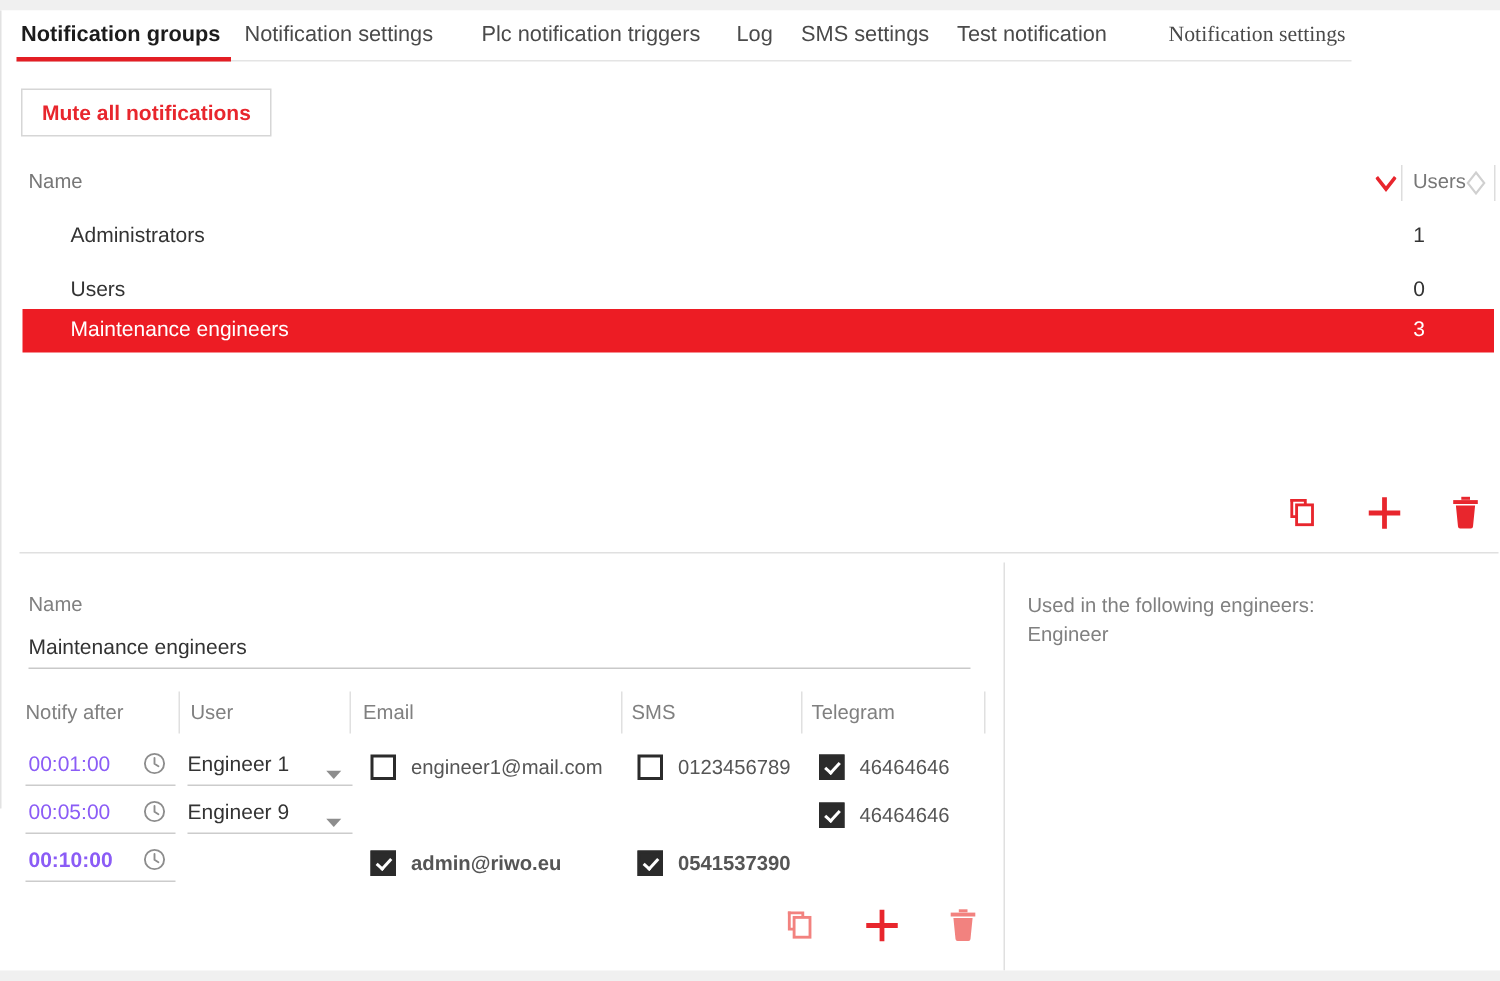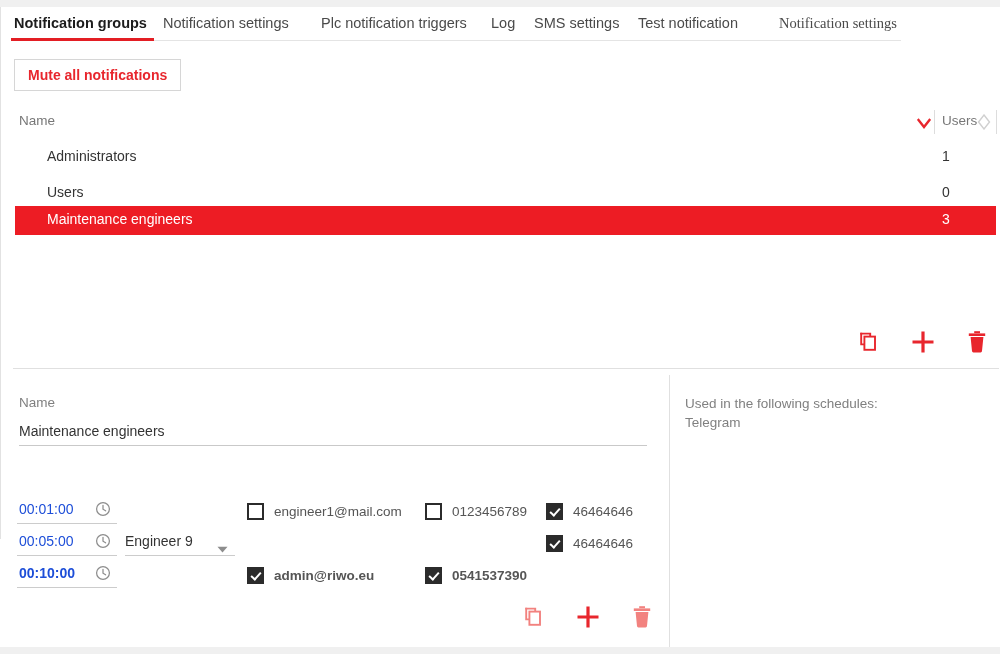--- a/index.html
+++ b/index.html
@@ -302,21 +302,21 @@
     left: 16px;
     top: 4px;
     width: 100px;
     height: 24px;
   }
   .cell-time .tval {
     position: absolute;
     left: 2px;
     top: 2px;
     font-size: 14px;
-    color: #1d4ed8;
+    color: #8b5cf6;
   }
   .cell-time .clock {
     position: absolute;
     left: 78px;
     top: 2px;
     width: 16px;
     height: 16px;
     cursor: pointer;
   }
   .cell-time .uline {
@@ -524,33 +524,54 @@
     <div class="h-divider"></div>
 
     <div class="detail-panel">
 
       <div class="v-divider"></div>
 
       <div class="dp-name-label">Name</div>
       <input class="dp-name-value" type="text" value="Maintenance engineers" style="">
       <div class="dp-name-underline"></div>
 
+      <div class="dt-header">
+        <div class="dt-h" style="left:16px;">Notify after</div>
+        <div class="dt-vsep" style="left:118px;"></div>
+        <div class="dt-h" style="left:126px;">User</div>
+        <div class="dt-vsep" style="left:232px;"></div>
+        <div class="dt-h" style="left:241px;">Email</div>
+        <div class="dt-vsep" style="left:413px;"></div>
+        <div class="dt-h" style="left:420px;">SMS</div>
+        <div class="dt-vsep" style="left:533px;"></div>
+        <div class="dt-h" style="left:540px;">Telegram</div>
+        <div class="dt-vsep" style="left:655px;"></div>
+      </div>
 
       <div class="dt-row" style="top:126px;">
         <div class="cell-time">
           <div class="tval">00:01:00</div>
           <div class="clock">
             <svg width="16" height="16" viewBox="0 0 16 16">
               <circle cx="8" cy="8" r="6.4" fill="none" stroke="#8d8d8d" stroke-width="1.25"></circle>
               <path d="M8 4.3 V8.2 L10.6 9.8" fill="none" stroke="#8d8d8d" stroke-width="1.25" stroke-linecap="round"></path>
             </svg>
           </div>
           <div class="uline"></div>
         </div>
 
+        <div class="cell-user">
+          <div class="uval">Engineer 1</div>
+          <div class="caret">
+            <svg width="11" height="7" viewBox="0 0 11 7">
+              <path d="M0.5 0.8 L10.5 0.8 L5.5 6.4 Z" fill="#8d8d8d"></path>
+            </svg>
+          </div>
+          <div class="uline"></div>
+        </div>
 
         <div class="cell-check cell-email">
           <div class="cbox"></div>
           <div class="cval">engineer1@mail.com</div>
         </div>
 
         <div class="cell-check cell-sms">
           <div class="cbox"></div>
           <div class="cval">0123456789</div>
         </div>
@@ -631,21 +652,21 @@
         <div class="icon-btn" style="left:116px;">
           <svg width="22" height="24" viewBox="0 0 22 24">
             <rect x="8.2" y="1.2" width="5.8" height="2.0" fill="#f2827f"></rect>
             <rect x="2.8" y="3.4" width="16.4" height="2.6" fill="#f2827f"></rect>
             <path d="M4.6 7.0 H17.4 L16.0 21.0 Q15.9 22.4 14.6 22.4 H7.4 Q6.1 22.4 6.0 21.0 Z" fill="#f2827f"></path>
           </svg>
         </div>
       </div>
 
       <div class="rp-text">
-        <div>Used in the following schedules:</div>
-        <div>Telegram</div>
+        <div>Used in the following engineers:</div>
+        <div>Engineer</div>
       </div>
 
     </div>
   </div>
 
   <div class="bottom-shadow"></div>
 </div>
 
 </body></html>

